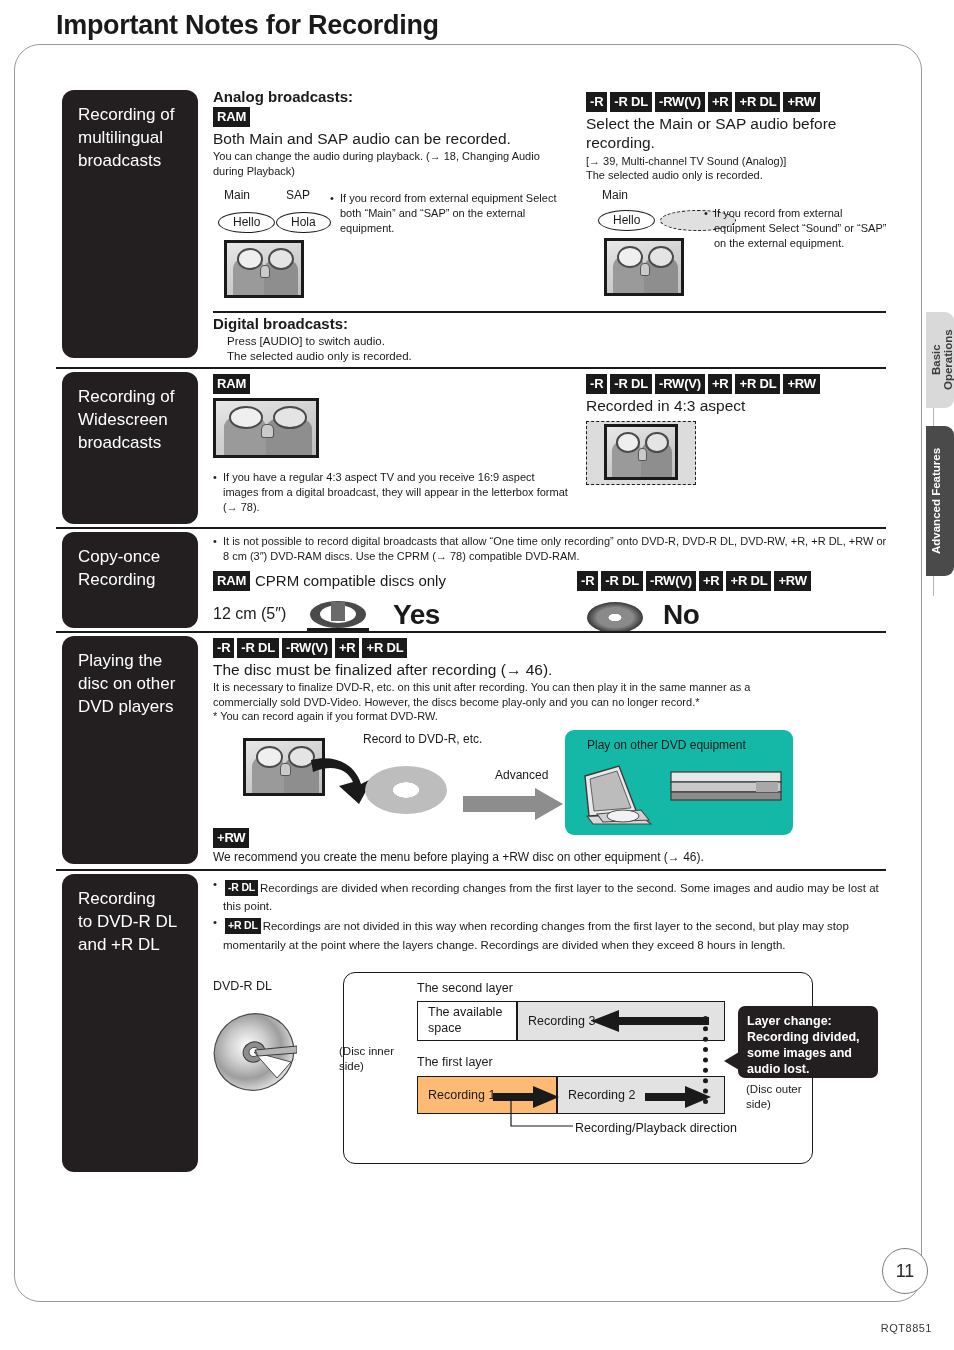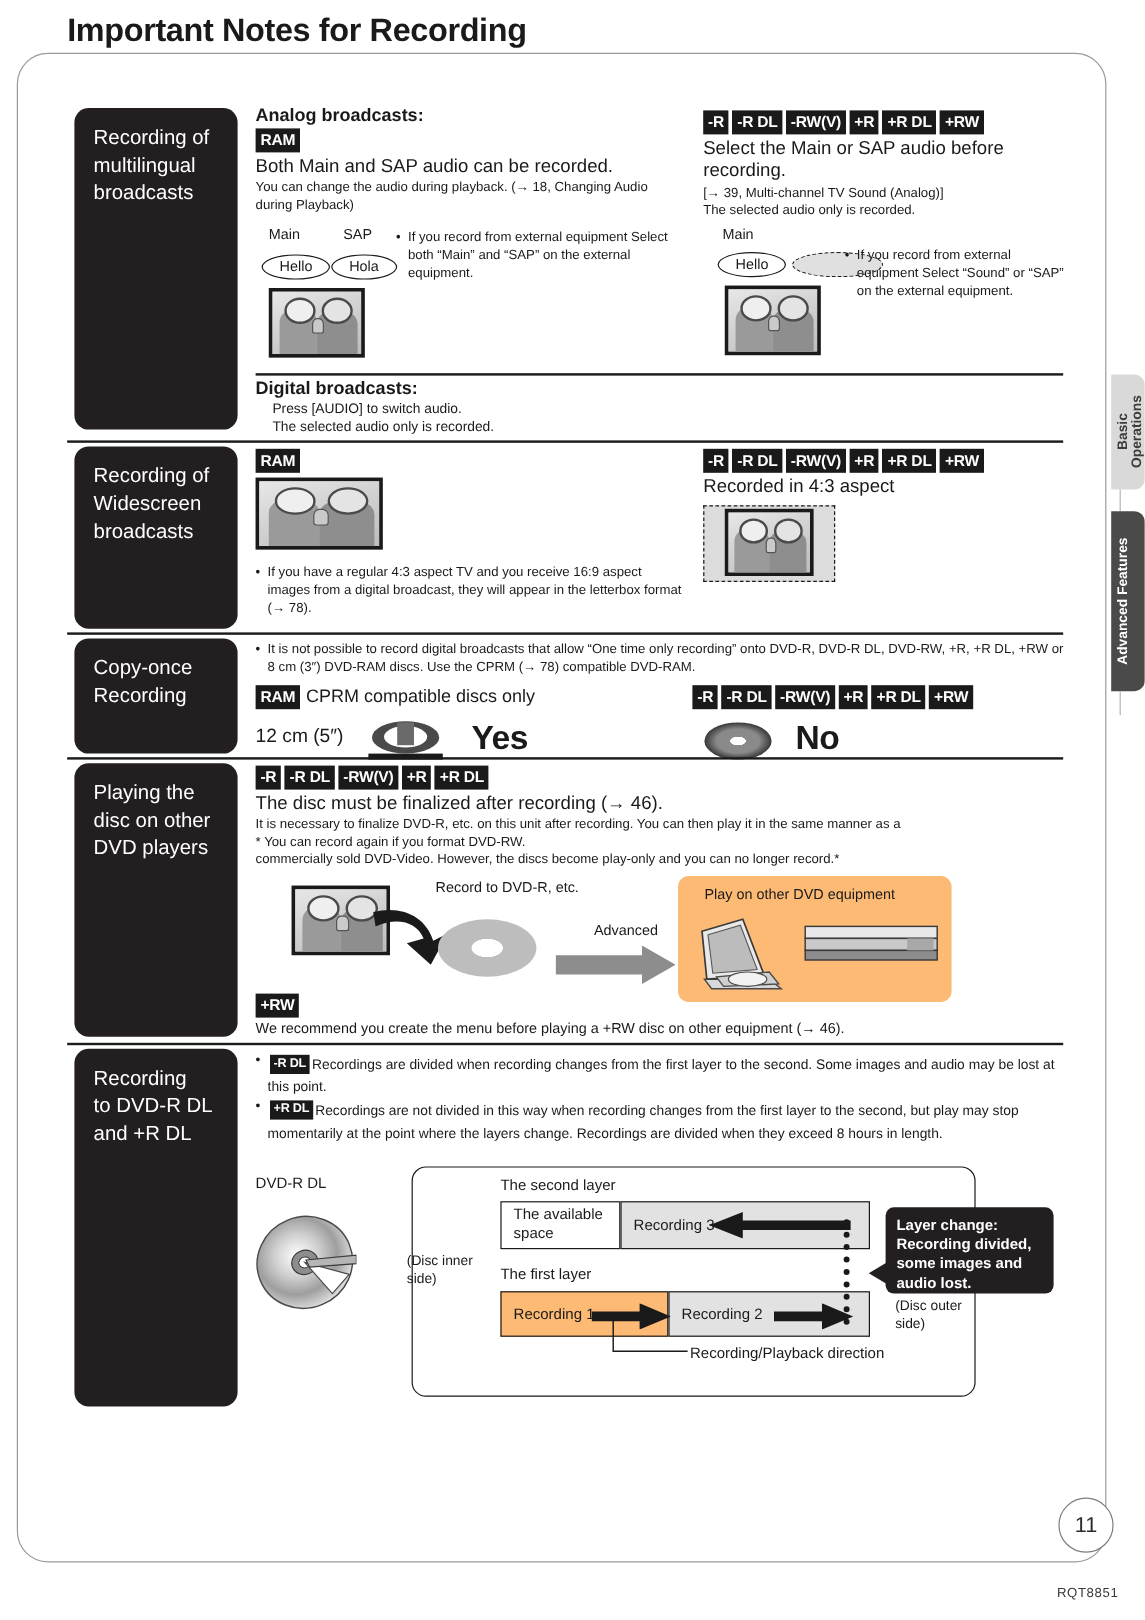--- a/index.html
+++ b/index.html
@@ -75,21 +75,21 @@
   }
   .cart .oval{position:absolute;left:3px;top:0;width:56px;height:27px;border-radius:50%;
     background:#4a4a4a;}
   .cart .inner{position:absolute;left:13px;top:4px;width:36px;height:18px;border-radius:50%;
     background:#ffffff;}
   .cart .tab{position:absolute;left:24px;top:1px;width:14px;height:19px;background:#6a6a6a;}
   .cart .base{position:absolute;left:0;top:27px;width:62px;height:5px;background:#1a1a1a;}
   .yesno{font-size:28px;font-weight:bold;letter-spacing:-0.5px;text-align:center;}
   
   .flowbox{
-    position:absolute;background:#fdba74;border-radius:9px;
+    position:absolute;background:#14b8a6;border-radius:9px;
   }
   
   .ldiag{position:absolute;border:1.5px solid #1a1a1a;border-radius:12px;box-sizing:border-box;}
   .lbar{position:absolute;box-sizing:border-box;border:1.2px solid #1a1a1a;
         font-size:12.5px;display:flex;align-items:center;padding-left:10px;}
   .callout{
     position:absolute;background:#231f20;color:#fff;border-radius:7px;
     font-size:12.5px;font-weight:bold;line-height:1.28;padding:7px 9px;box-sizing:border-box;
   }
   .callout:after{
@@ -266,22 +266,22 @@
 disc on other
 DVD players</span>
 </div>
 
 <div class="sec" style="left:213px;top:638px;width:675px;">
   <div class="taglist">
     <span class="tag">-R</span><span class="tag">-R DL</span><span class="tag">-RW(V)</span><span class="tag">+R</span><span class="tag">+R DL</span>
   </div>
   <div class="big">The disc must be finalized after recording (→ 46).</div>
   <div class="small">It is necessary to finalize DVD-R, etc. on this unit after recording. You can then play it in the same manner as a</div>
+  <div class="small">commercially sold DVD-Video. However, the discs become play-only and you can no longer record.*</div>
   <div class="small">* You can record again if you format DVD-RW.</div>
-  <div class="small">commercially sold DVD-Video. However, the discs become play-only and you can no longer record.*</div>
 </div>
 
 <div style="position:absolute;left:213px;top:730px;width:675px;height:110px;">
   <div class="photo" style="position:absolute;left:30px;top:8px;width:82px;height:58px;">
     <div class="bg"></div>
       <div class="pA"></div>
       <div class="hA"></div>
     <div class="pB"></div>
       <div class="hB"></div>
       <div class="hand"></div>

